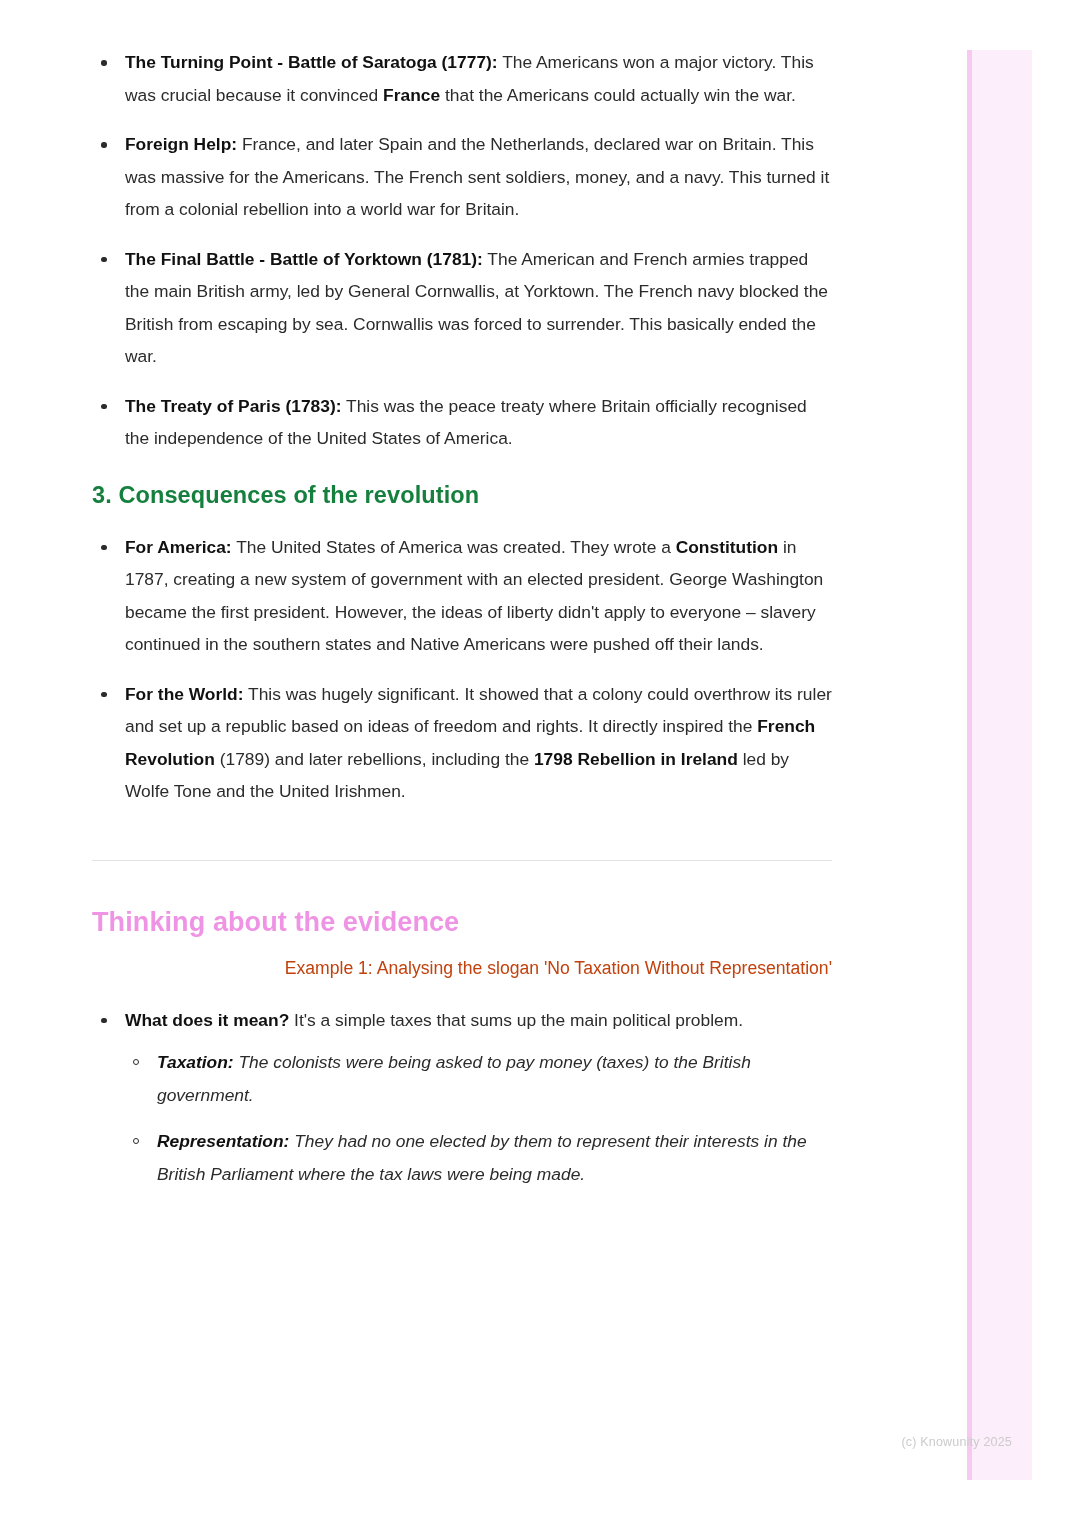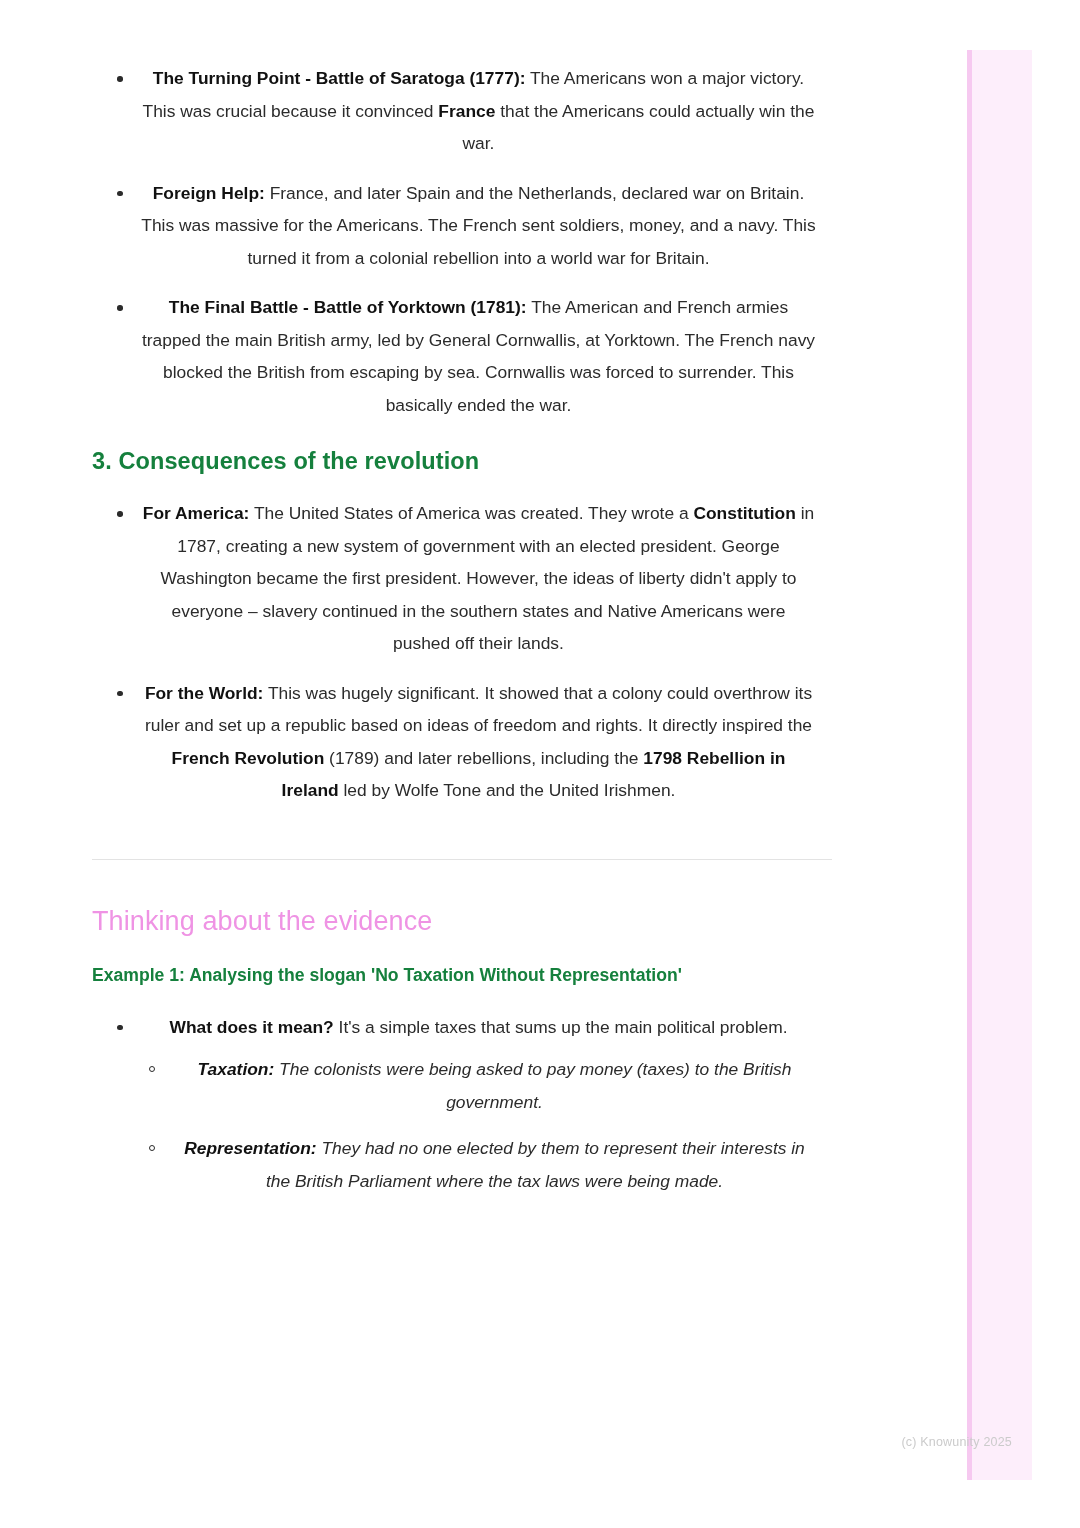--- a/index.html
+++ b/index.html
@@ -38,23 +38,22 @@
     background: #f6c9f0;
   }
   .content {
     position: absolute;
     left: 92px;
     top: 46px;
     width: 740px;
   }
   ul.bullets {
     list-style: none;
-    margin: 16px;
+    margin: 0;
     padding: 0;
-    text-align: center;
   }
   ul.bullets > li {
     position: relative;
     padding-left: 33px;
     margin-bottom: 17px;
     font-size: 17.4px;
     line-height: 32.5px;
     color: #2b2b2b;
   }
   ul.bullets > li::before {
@@ -99,37 +98,38 @@
   }
   h2.section-heading {
     font-size: 23.5px;
     font-weight: bold;
     color: #15803d;
     margin: 27px 0 22px 0;
     letter-spacing: 0.1px;
   }
   h2.big-heading {
     font-size: 27px;
-    font-weight: normal;
+    font-weight: bold;
     color: #ef93e4;
-    margin: 0 0 24px 0;
+    margin: 0 0 16px 0;
     letter-spacing: 0.1px;
   }
   .divider {
     border: none;
     border-top: 1px solid #e3e3e3;
     margin: 52px 0 46px 0;
     width: 100%;
   }
   .example-title {
     font-size: 17.6px;
-    font-weight: bold;
-    color: #15803d;
+    font-weight: normal;
+    color: #c2410c;
     margin: 0 0 22px 0;
     line-height: 28px;
+    text-align: right;
   }
   .watermark {
     position: absolute;
     right: 68px;
     bottom: 79px;
     font-size: 12.5px;
     color: #cbcbcb;
     letter-spacing: 0.2px;
   }
 </style>
@@ -140,20 +140,21 @@
 
   <div class="side-band-edge"></div>
   <div class="side-band"></div>
 
   <div class="content">
 
     <ul class="bullets" id="top-bullets">
         <li><b>The Turning Point - Battle of Saratoga (1777):</b><span> The Americans won a major victory. This was crucial because it convinced </span><b>France</b><span> that the Americans could actually win the war.</span></li>
         <li><b>Foreign Help:</b><span> France, and later Spain and the Netherlands, declared war on Britain. This was massive for the Americans. The French sent soldiers, money, and a navy. This turned it from a colonial rebellion into a world war for Britain.</span></li>
         <li><b>The Final Battle - Battle of Yorktown (1781):</b><span> The American and French armies trapped the main British army, led by General Cornwallis, at Yorktown. The French navy blocked the British from escaping by sea. Cornwallis was forced to surrender. This basically ended the war.</span></li>
+        <li><b>The Treaty of Paris (1783):</b><span> This was the peace treaty where Britain officially recognised the independence of the United States of America.</span></li>
       </ul>
 
     <h2 class="section-heading">3. Consequences of the revolution</h2>
 
     <ul class="bullets" id="consequences-bullets">
         <li><b>For America:</b><span> The United States of America was created. They wrote a </span><b>Constitution</b><span> in 1787, creating a new system of government with an elected president. George Washington became the first president. However, the ideas of liberty didn't apply to everyone – slavery continued in the southern states and Native Americans were pushed off their lands.</span></li>
         <li><b>For the World:</b><span> This was hugely significant. It showed that a colony could overthrow its ruler and set up a republic based on ideas of freedom and rights. It directly inspired the </span><b>French Revolution</b><span> (1789) and later rebellions, including the </span><b>1798 Rebellion in Ireland</b><span> led by Wolfe Tone and the United Irishmen.</span></li>
       </ul>
 
     <hr class="divider">

